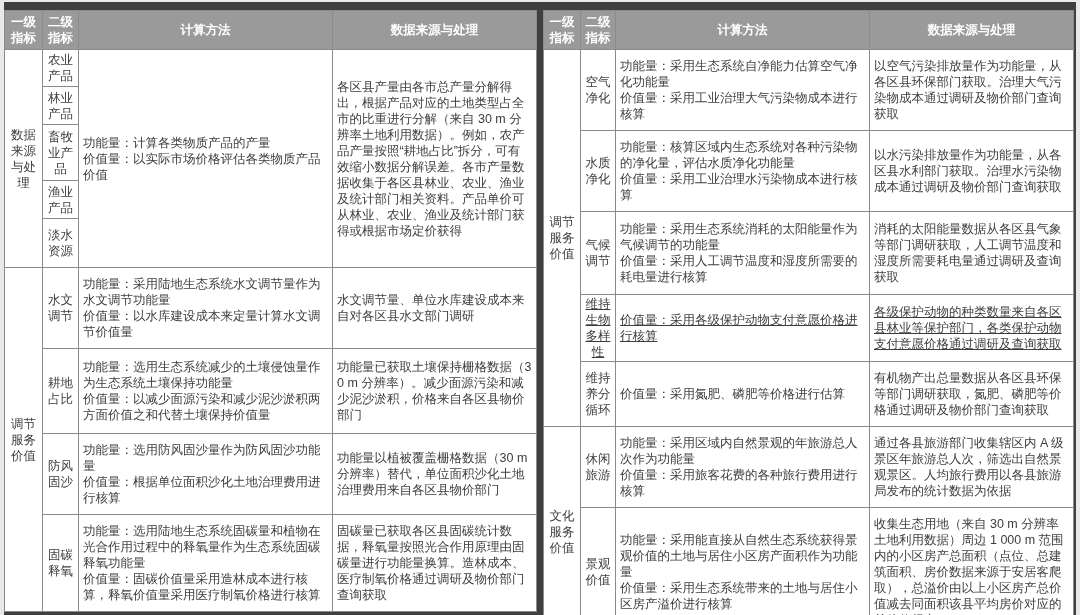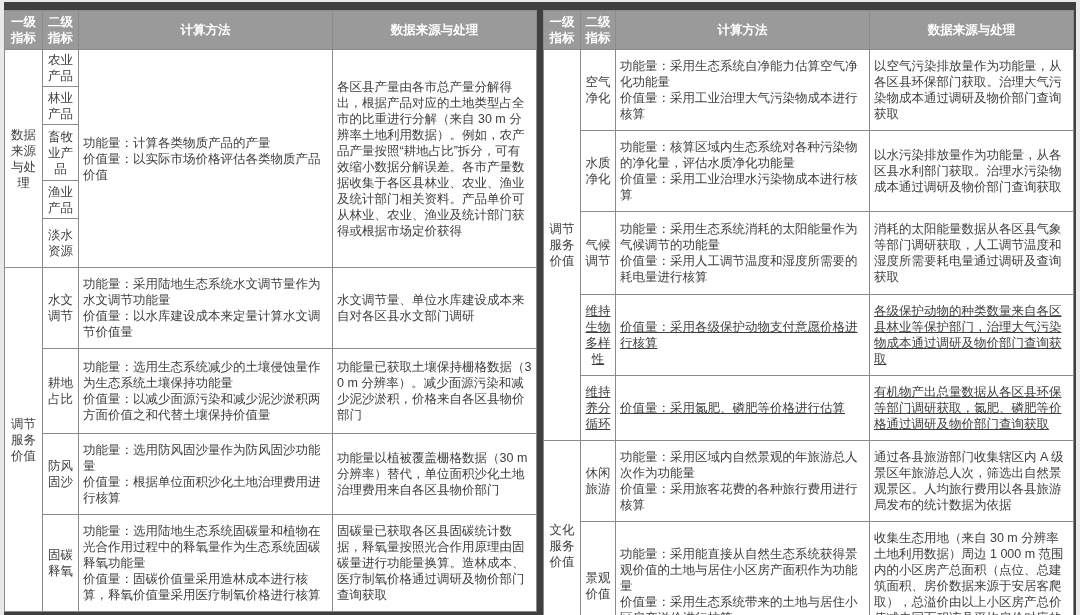--- a/index.html
+++ b/index.html
@@ -43,21 +43,21 @@
   }
   td.lv{ text-align:center; padding:1px; }
   td.txt{ text-align:left; padding:8px 4px; white-space:pre-line; }
   
   tr.h  {height:39px;}
   .lt tr.r1{height:37px;} .lt tr.r2{height:38px;} .lt tr.r3{height:56px;}
   .lt tr.r4{height:38px;} .lt tr.r5{height:49px;}
   .lt tr.r6{height:80px;} .lt tr.r7{height:85px;} .lt tr.r8{height:75px;}
   .lt tr.r9{height:93px;}
   .rt tr.r1{height:78px;} .rt tr.r2{height:76px;} .rt tr.r3{height:83px;}
-  .rt tr.r4{height:62px;text-decoration:underline;} .rt tr.r5{height:63px;text-decoration:underline;} .rt tr.r6{height:76px;}
+  .rt tr.r4{height:62px;text-decoration:underline;} .rt tr.r5{height:63px;} .rt tr.r6{height:76px;}
   .rt tr.r7{height:113px;}
 </style>
 </head>
 <body>
 
 <div class="sheet">
 
   <table class="lt" style="width:532px;">
     <colgroup>
       <col style="width:38px">
@@ -148,21 +148,21 @@
     </tr>
     <tr class="r3">
       <td class="lv">气候调节</td>
       <td class="txt">功能量：采用生态系统消耗的太阳能量作为气候调节的功能量
 价值量：采用人工调节温度和湿度所需要的耗电量进行核算</td>
       <td class="txt">消耗的太阳能量数据从各区县气象等部门调研获取，人工调节温度和湿度所需要耗电量通过调研及查询获取</td>
     </tr>
     <tr class="r4">
       <td class="lv">维持生物多样性</td>
       <td class="txt">价值量：采用各级保护动物支付意愿价格进行核算</td>
-      <td class="txt">各级保护动物的种类数量来自各区县林业等保护部门，治理大气污染物成本通过调研及物价部门查询获取</td>
+      <td class="txt">各级保护动物的种类数量来自各区县林业等保护部门，各类保护动物支付意愿价格通过调研及查询获取</td>
     </tr>
     <tr class="r5">
       <td class="lv">维持养分循环</td>
       <td class="txt">价值量：采用氮肥、磷肥等价格进行估算</td>
       <td class="txt">有机物产出总量数据从各区县环保等部门调研获取，氮肥、磷肥等价格通过调研及物价部门查询获取</td>
     </tr>
     <tr class="r6">
       <td class="lv" rowspan="2">文化服务价值</td>
       <td class="lv">休闲旅游</td>
       <td class="txt">功能量：采用区域内自然景观的年旅游总人次作为功能量

